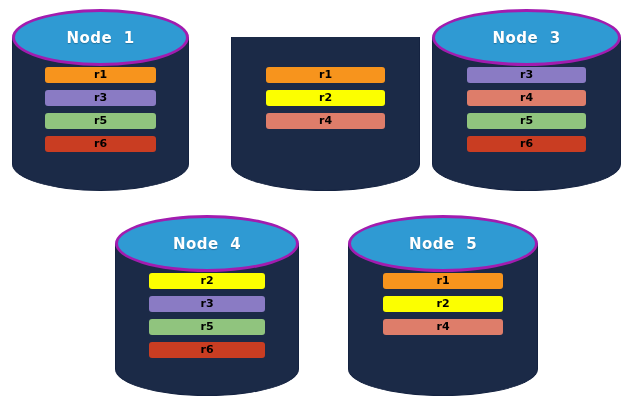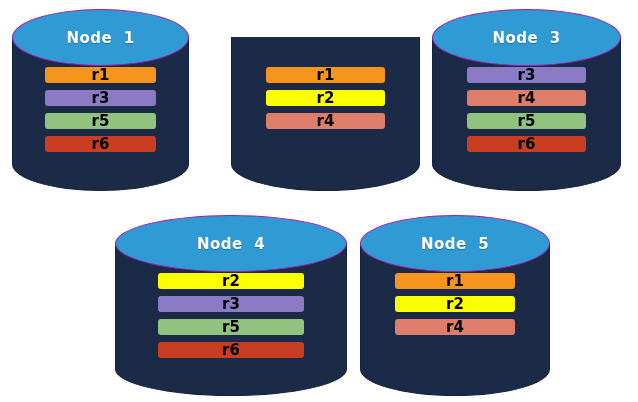--- a/index.html
+++ b/index.html
@@ -8,38 +8,38 @@
     width: 638px;
     height: 402px;
     background: #ffffff;
     font-family: "DejaVu Sans", "Liberation Sans", sans-serif;
     overflow: hidden;
   }
   .node { position: absolute; }
   .node-1 { left: 12px;  top: 9px;   width: 177px; height: 182px; }
   .node-2 { left: 231px; top: 9px;   width: 189px; height: 182px; }
   .node-3 { left: 432px; top: 9px;   width: 189px; height: 182px; }
-  .node-4 { left: 115px; top: 215px; width: 184px; height: 181px; padding-left: 48px; }
-  .node-5 { left: 348px; top: 215px; width: 190px; height: 181px; margin-left: 12px; }
+  .node-4 { left: 115px; top: 215px; width: 184px; height: 181px; }
+  .node-5 { left: 348px; top: 215px; width: 190px; height: 181px; }
 
   .cyl-body {
     position: absolute;
     left: 0; right: 0; top: 28px; bottom: 0;
     background: #1b2a47;
     border: 1px solid #142240;
     border-top: none;
     border-radius: 0 0 50% 50% / 0 0 27px 27px;
     box-sizing: border-box;
   }
   .cyl-top {
     position: absolute;
     left: 0; right: 0; top: 0;
     height: 57px;
     background: #2f9ad3;
-    border: 1px solid #a21caf;
+    border: 3px solid #a21caf;
     border-radius: 50%;
     box-sizing: border-box;
     display: flex;
     align-items: center;
     justify-content: center;
     z-index: 2;
   }
   .node-title {
     color: #ffffff;
     font-size: 15px;
@@ -58,21 +58,21 @@
     z-index: 3;
   }
   .bar {
     width: 63%;
     height: 16px;
     border-radius: 3px;
     display: flex;
     align-items: center;
     justify-content: center;
     color: #000000;
-    font-size: 15px;
+    font-size: 11px;
     font-weight: bold;
     line-height: 16px;
   }
 </style>
 </head>
 <body>
 
 <div class="canvas">
 
   <div class="node node-1">

